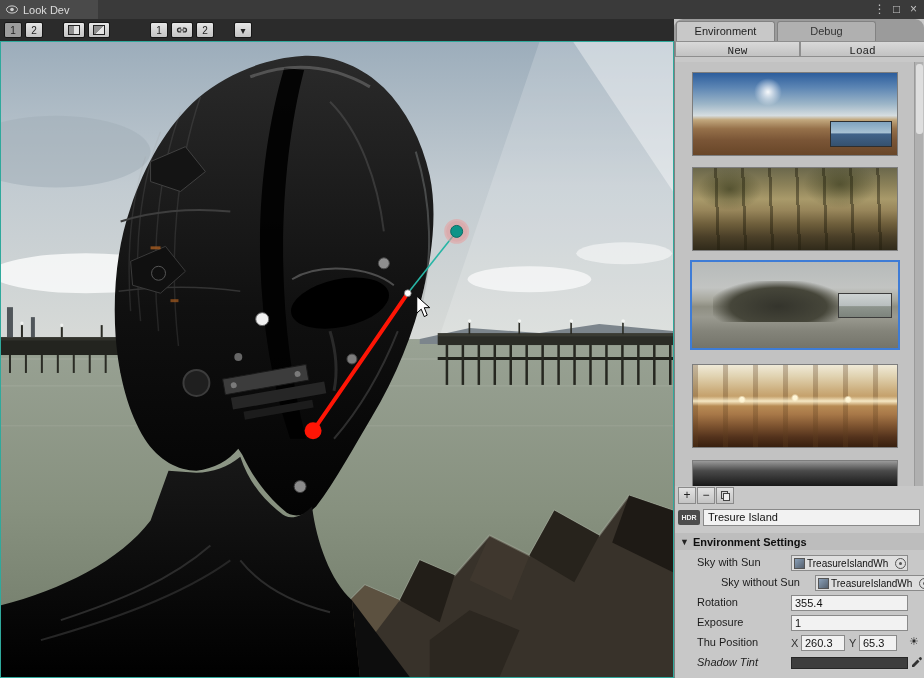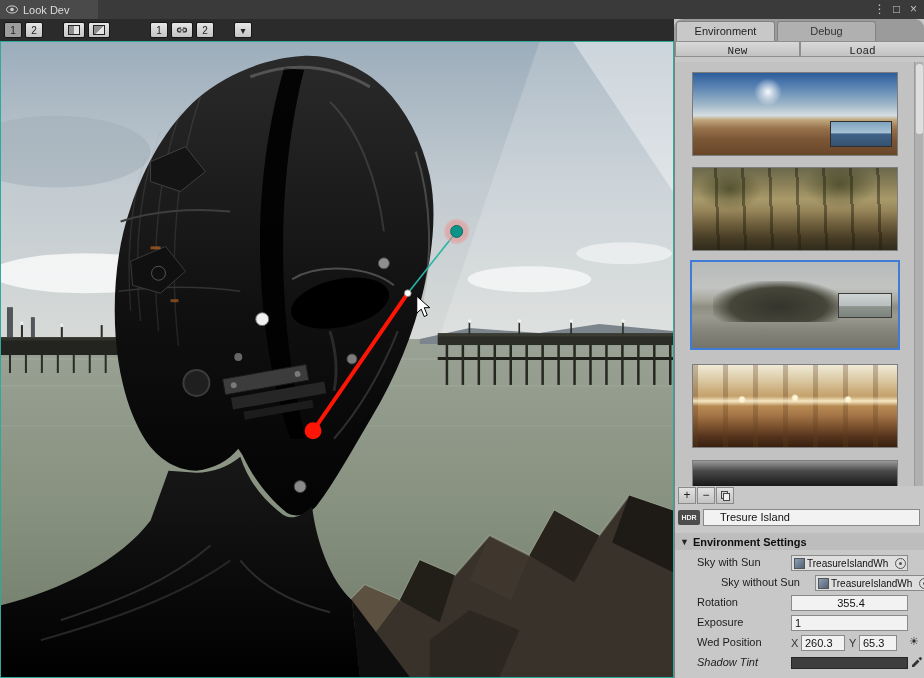--- a/index.html
+++ b/index.html
@@ -85,28 +85,28 @@
   .act-btn { position:absolute; top:1px; width:18px; height:17px; background:linear-gradient(#e2e2e2,#c4c4c4);
              border:1px solid #8a8a8a; text-align:center; line-height:15px; font-size:12px; color:#222; }
   .dup-icon { position:relative; display:block; width:100%; height:100%; }
   .dup-back { position:absolute; left:4px; top:3px; width:7px; height:8px; border:1px solid #444; background:#d8d8d8; }
   .dup-front { position:absolute; left:6px; top:5px; width:7px; height:8px; border:1px solid #444; background:#efefef; }
 
   .hdr-row { position:absolute; left:0; top:468px; width:250px; height:18px; }
   .hdr-badge { position:absolute; left:3px; top:1px; width:22px; height:15px; background:#4c4c4c; color:#f0f0f0;
                font-size:7px; font-weight:bold; display:flex; align-items:center; justify-content:center; border-radius:2px; }
   .hdr-fieldbox { position:absolute; left:28px; top:0; right:5px; height:17px; background:#f2f2f2;
-                  border:1px solid #898989; line-height:15px; padding-left:16px; color:#111; }
+                  border:1px solid #898989; line-height:15px; padding-left:4px; color:#111; }
 
   .settings-header { position:absolute; left:0; top:492px; width:250px; height:17px; background:#bdbdbd;
                      font-weight:bold; color:#0e0e0e; display:flex; align-items:center; gap:4px; padding-left:5px; }
   .foldout { font-size:9px; color:#222; }
 
   .set-row { position:absolute; left:0; width:250px; height:20px; }
-  .r1 { top:512px; } .r2 { top:532px;margin-left:24px; } .r3 { top:552px;text-align:center; } .r4 { top:572px; } .r5 { top:592px; } .r6 { top:612px;font-style:italic; }
+  .r1 { top:512px; } .r2 { top:532px;margin-left:24px; } .r3 { top:552px; } .r4 { top:572px; } .r5 { top:592px; } .r6 { top:612px;font-style:italic; }
   .set-label { position:absolute; left:22px; top:3px; color:#1c1c1c; }
 
   .obj-field { position:absolute; left:116px; top:2px; width:117px; height:16px; background:#dedede;
                border:1px solid #8a8a8a; display:flex; align-items:center; overflow:hidden; }
   .obj-thumb { width:11px; height:11px; margin:0 2px; background:linear-gradient(135deg,#8aa0b8,#55606e); border:1px solid #555; flex:0 0 auto; }
   .obj-text { flex:1; font-size:10px; white-space:nowrap; overflow:hidden; color:#111; }
   .obj-picker { flex:0 0 14px; height:14px; position:relative; }
   .obj-picker::before { content:""; position:absolute; left:2px; top:2px; width:9px; height:9px; border:1.5px solid #555; border-radius:50%; }
   .obj-picker::after { content:""; position:absolute; left:6px; top:6px; width:3px; height:3px; background:#555; border-radius:50%; }
 
@@ -401,21 +401,21 @@
     <span class="set-label">Rotation</span>
     <div class="txt-field">355.4</div>
   </div>
 
   <div class="set-row r4">
     <span class="set-label">Exposure</span>
     <div class="txt-field">1</div>
   </div>
 
   <div class="set-row r5">
-    <span class="set-label">Wed Position</span>
+    <span class="set-label">Thu Position</span>
     <span class="axis-label xl">X</span>
     <div class="axis-field xf">260.3</div>
     <span class="axis-label yl">Y</span>
     <div class="axis-field yf">65.3</div>
     <span class="sun-icon">☀</span>
   </div>
 
   <div class="set-row r6">
     <span class="set-label">Shadow Tint</span>
     <div class="color-swatch"></div>

